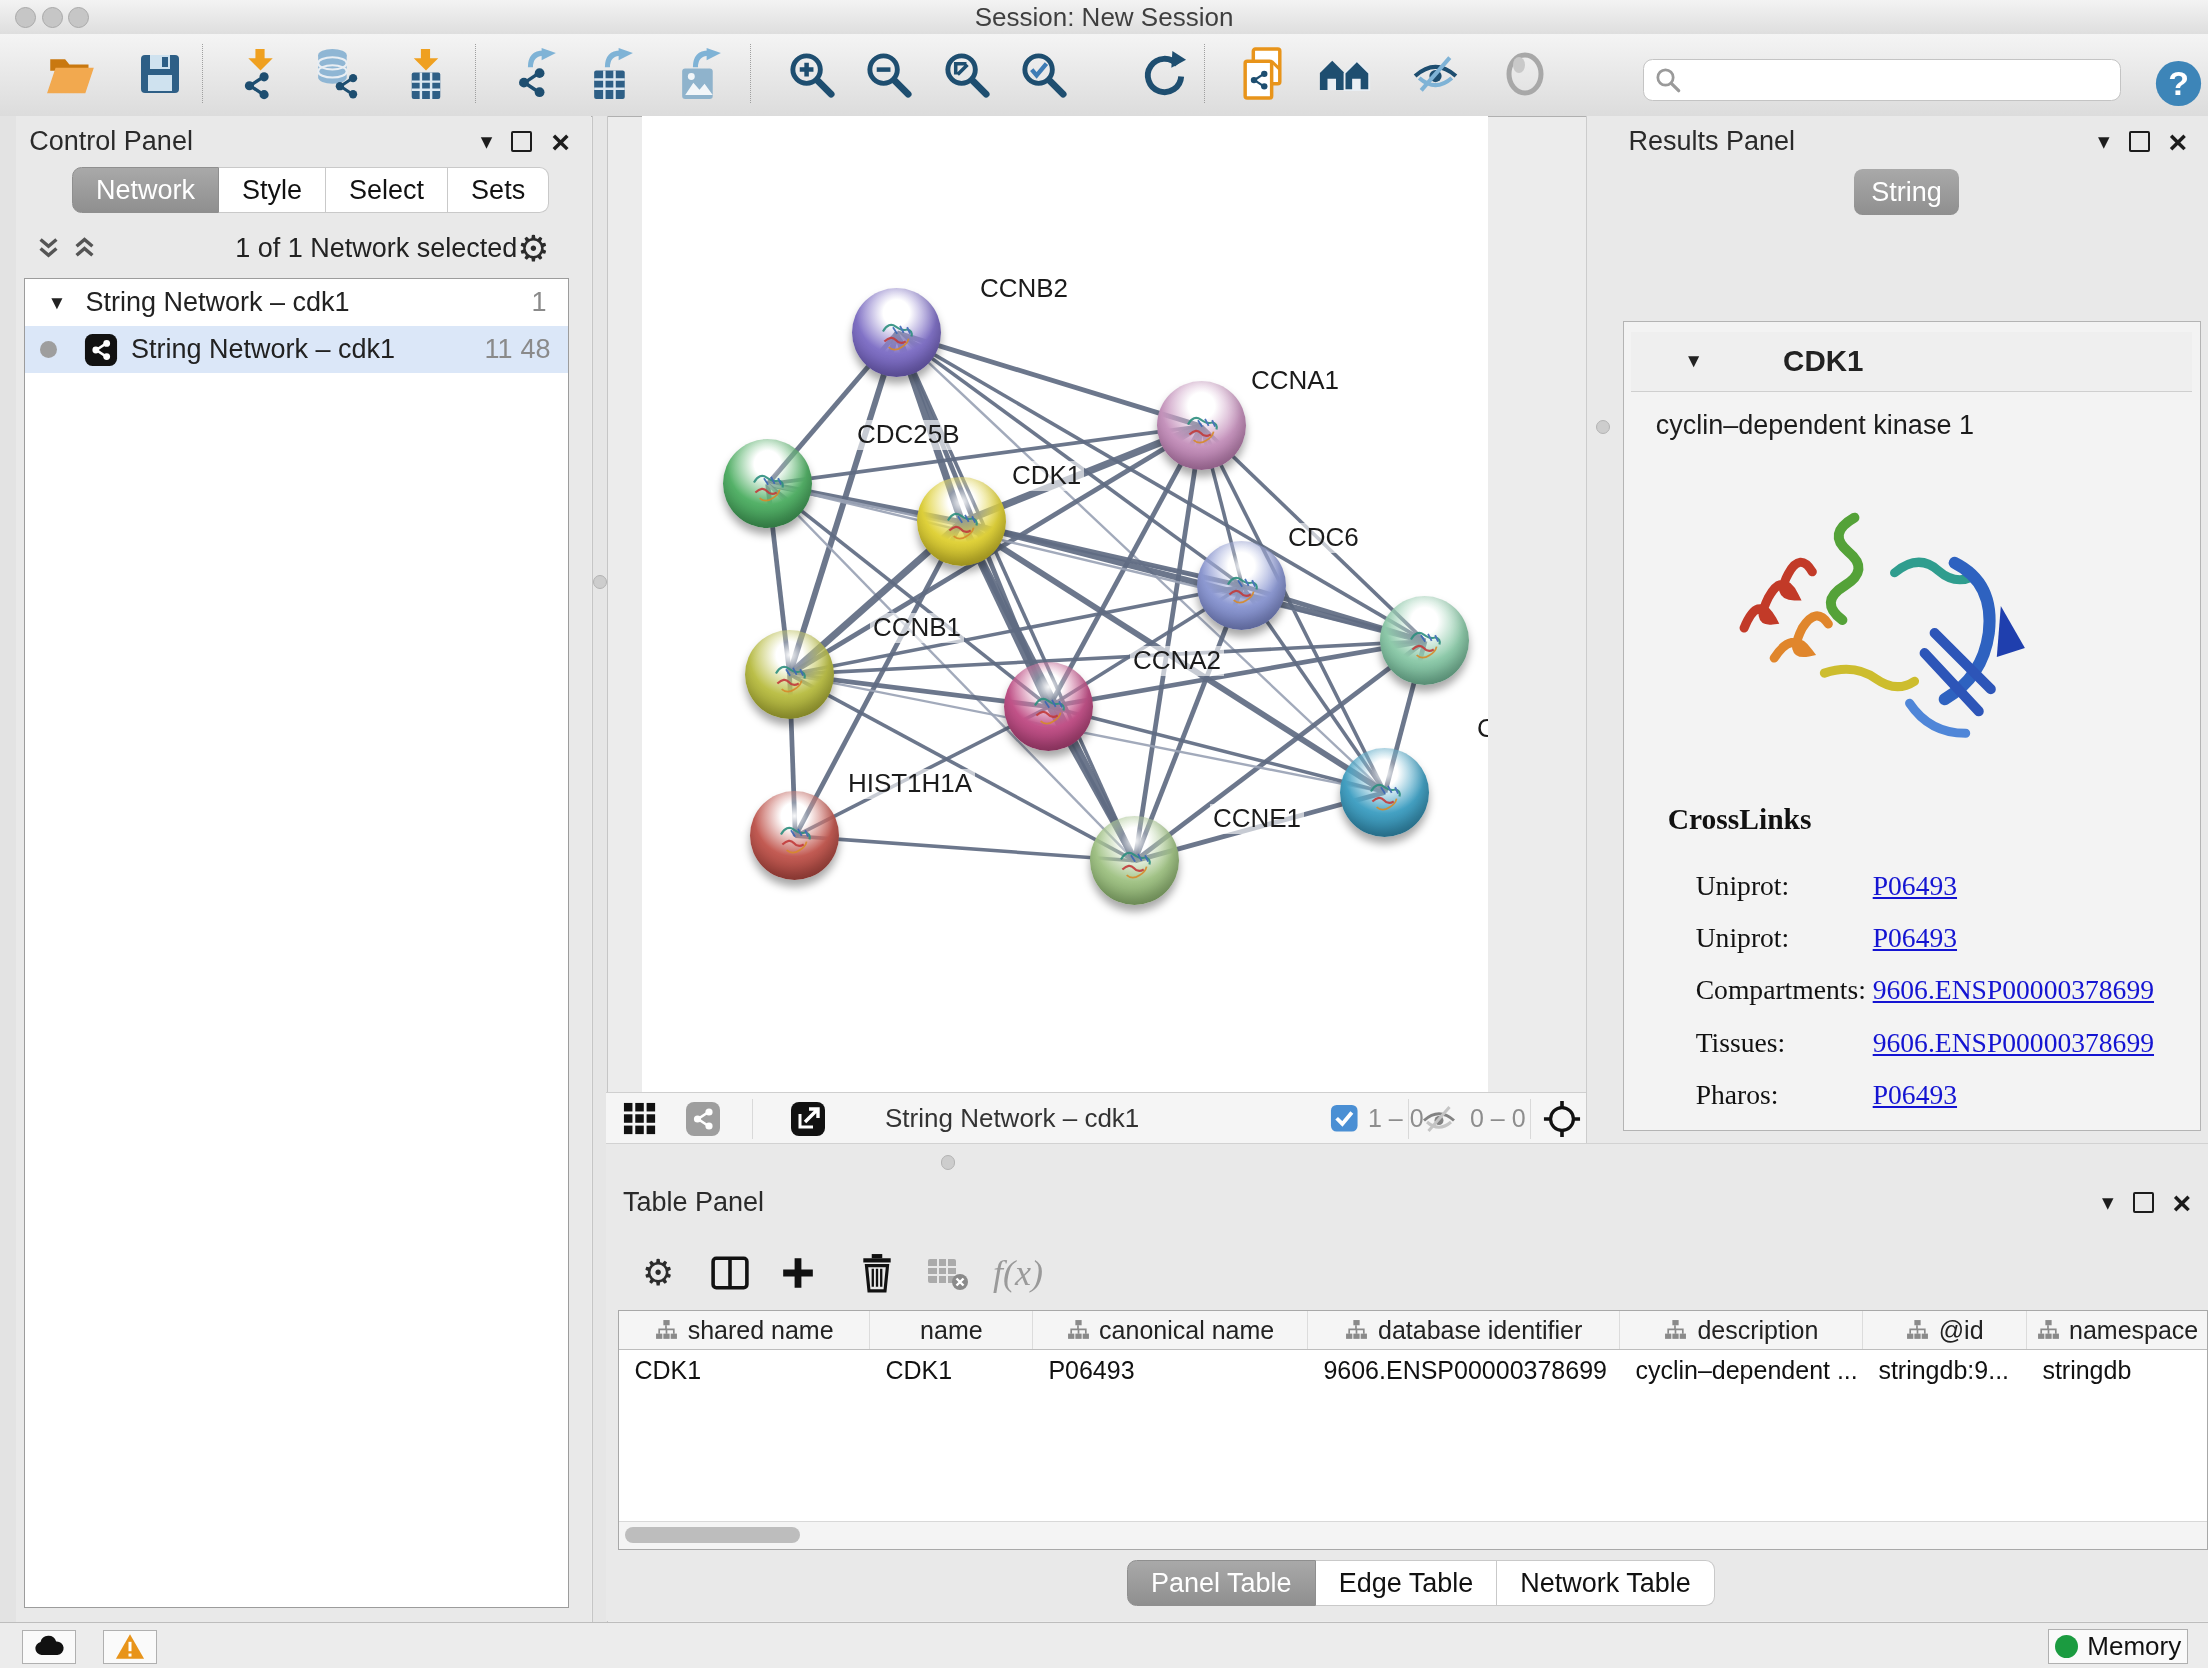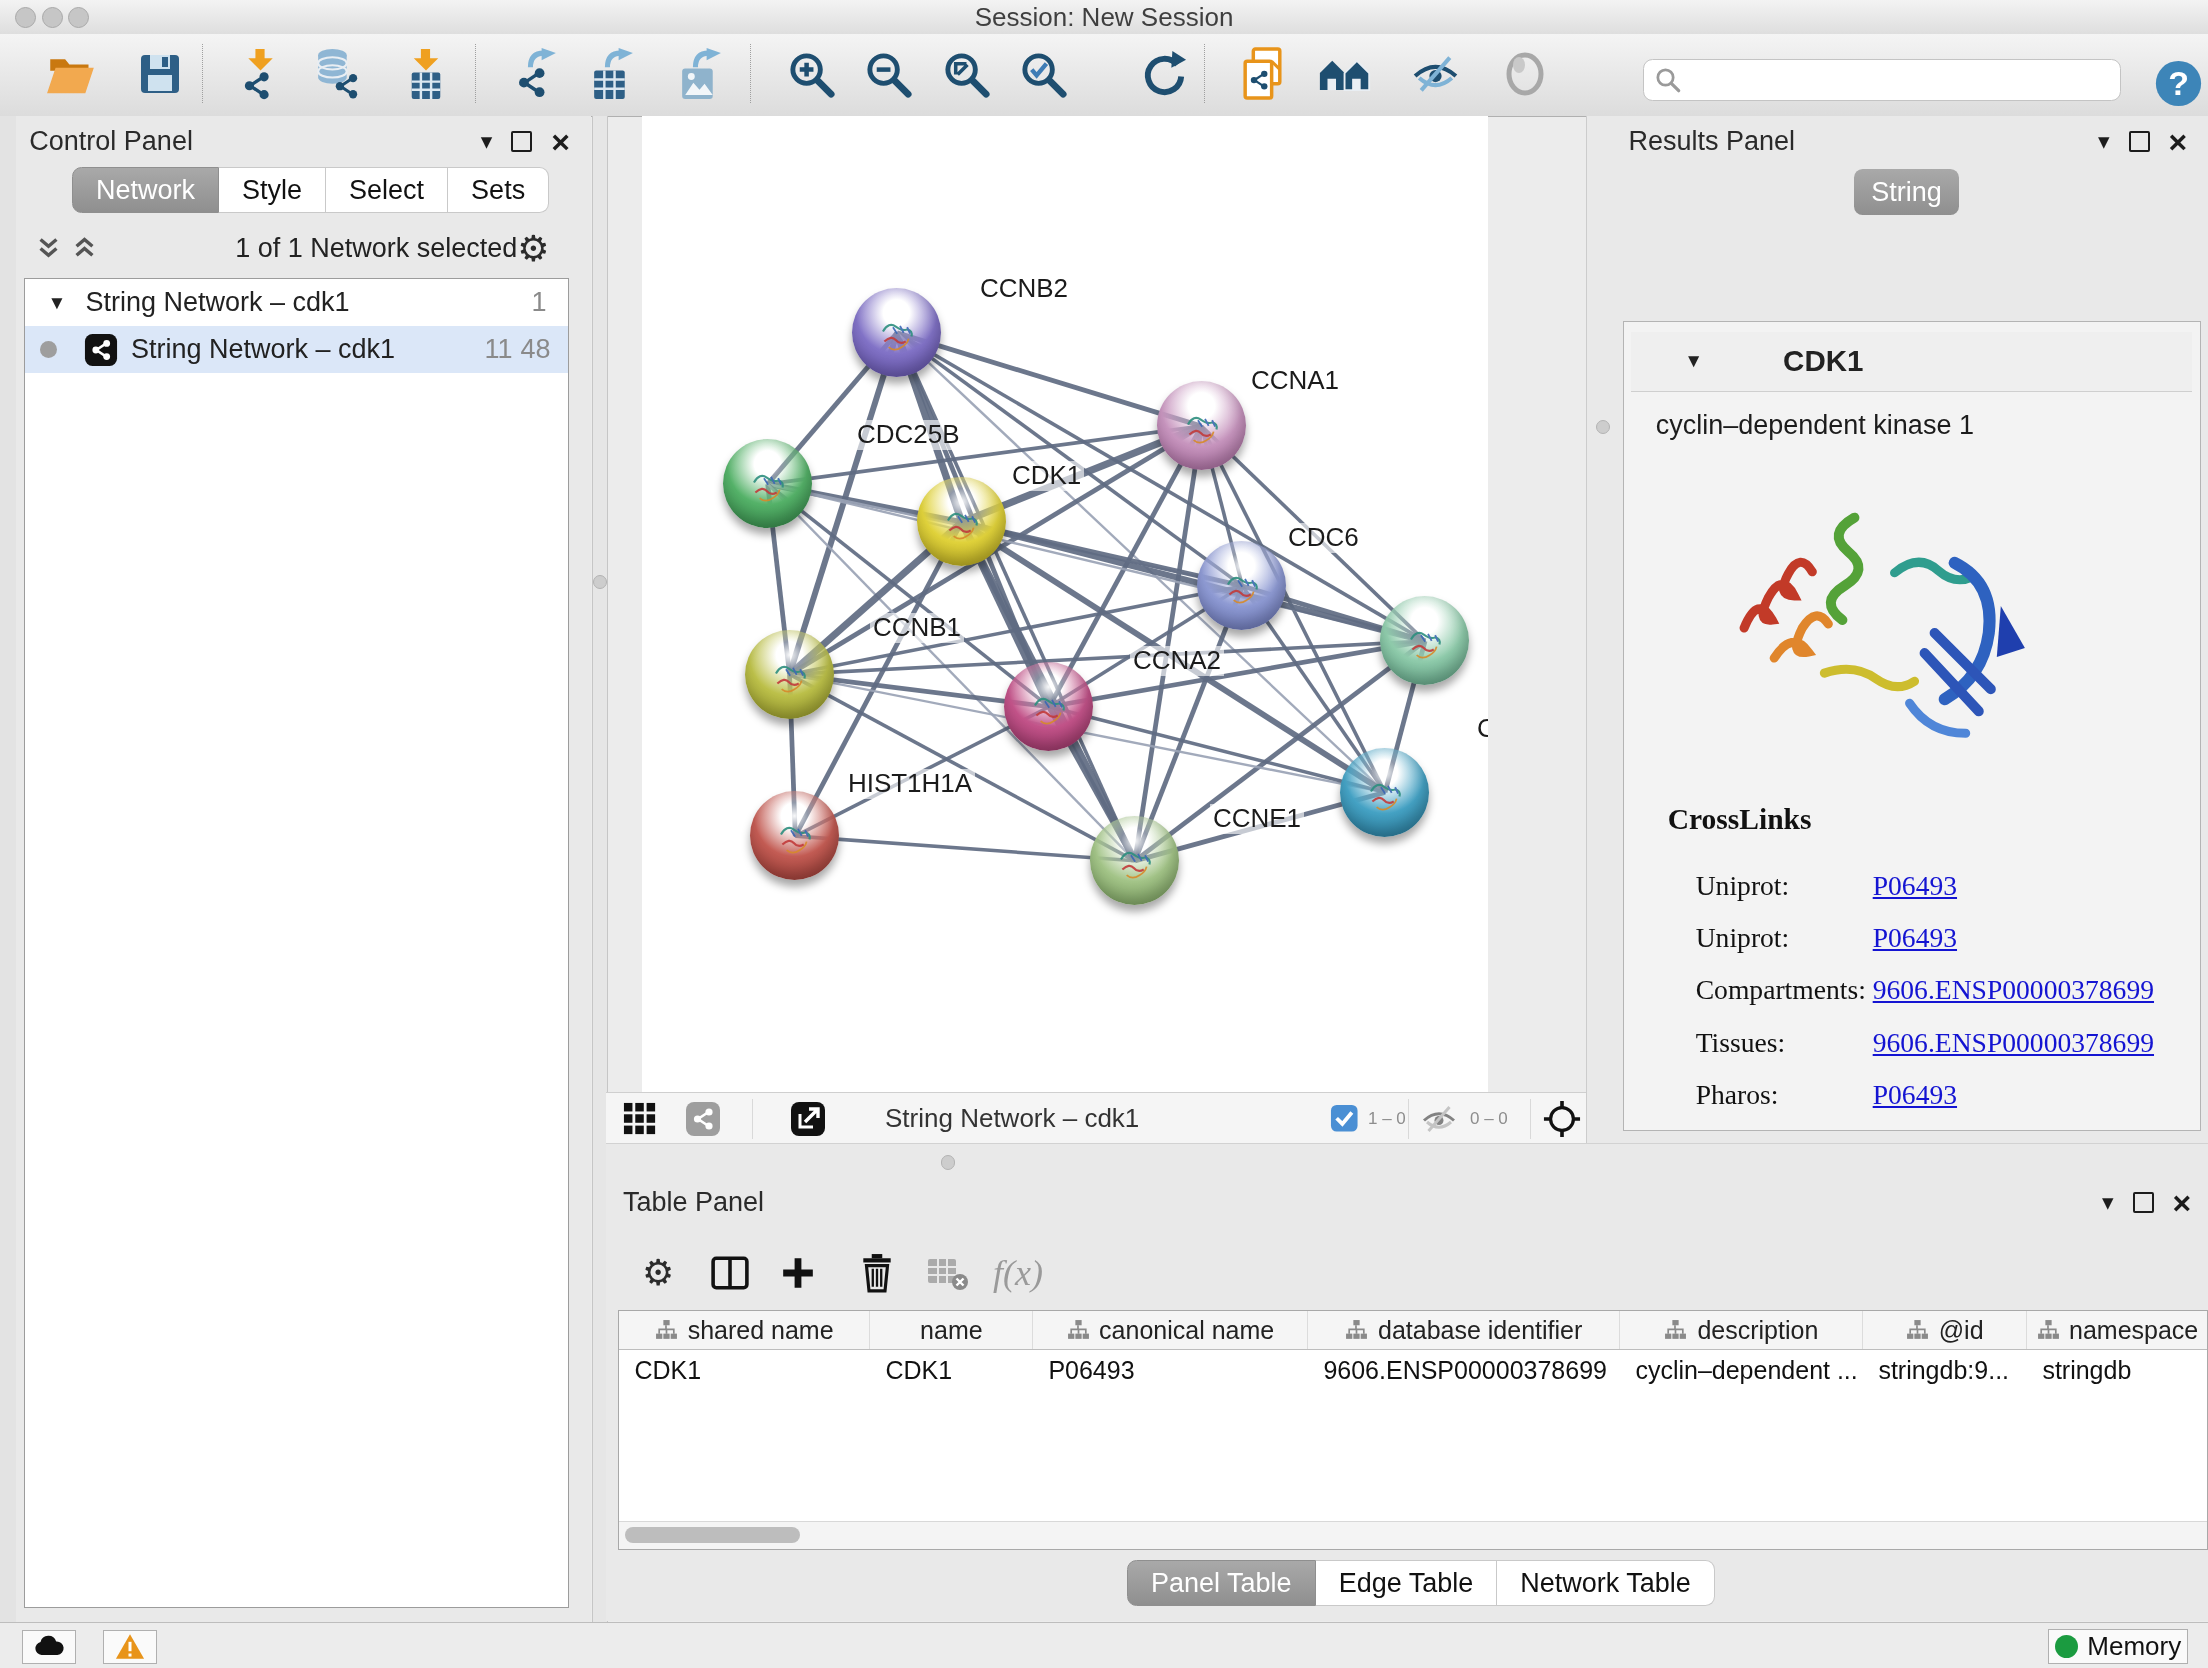--- a/index.html
+++ b/index.html
@@ -46,21 +46,21 @@
   .pnode{position:absolute;width:89px;height:89px;border-radius:50%;
     box-shadow:0 6.7px 8.6px rgba(0,0,0,.35), inset -3.8px -7.6px 13.3px rgba(0,0,0,.18);}
   .pnode .squig{position:absolute;left:11.4px;top:15px;width:67px;height:67px;opacity:.9;}
   .node-label{position:absolute;font-size:26px;color:#1b1b1b;background:rgba(255,255,255,.62);
     padding:0 2.9px;line-height:29.5px;white-space:nowrap;}
   .netbar{position:absolute;left:0;top:976px;width:981px;height:51px;background:#f5f5f5;border-top:1px solid #cfcfcf;
     display:block;}
   .nb-item{position:absolute;top:6.7px;height:38px;display:flex;align-items:center;}
   .nb-sep{position:absolute;top:5.7px;height:40px;width:0;border-left:1px solid #d9d9d9;}
   .nb-txt{font-size:26px;color:#333;}
-  .nb-cnt{font-size:17px;color:#8d8d8d;}
+  .nb-cnt{font-size:25px;color:#8d8d8d;}
   
   .vdiv1{position:absolute;left:592px;top:116px;width:14.3px;height:1506px;background:#e6e6e6;
     border-left:1px solid #c6c6c6;border-right:1px solid #c6c6c6;}
   .vdiv2{position:absolute;left:1586px;top:116px;width:30px;height:1027px;background:#e9e9e9;border-left:1px solid #cccccc;}
   .hsplit{position:absolute;left:606px;top:1143px;width:1603px;height:36px;background:#e9e9e9;border-top:1px solid #d2d2d2;}
   .handle-dot{position:absolute;width:12.4px;height:12.4px;border-radius:50%;background:#cdcdcd;border:1px solid #b3b3b3;}
   
   .rpanel{position:absolute;left:1617px;top:116px;width:592px;height:1027px;background:#e9e9e9;}
   .rtab{position:absolute;left:237px;top:53px;width:105px;height:46px;border-radius:8.6px;
     background:linear-gradient(#a9a9a9,#8f8f8f);color:#fff;font-size:27px;display:flex;align-items:center;justify-content:center;}

